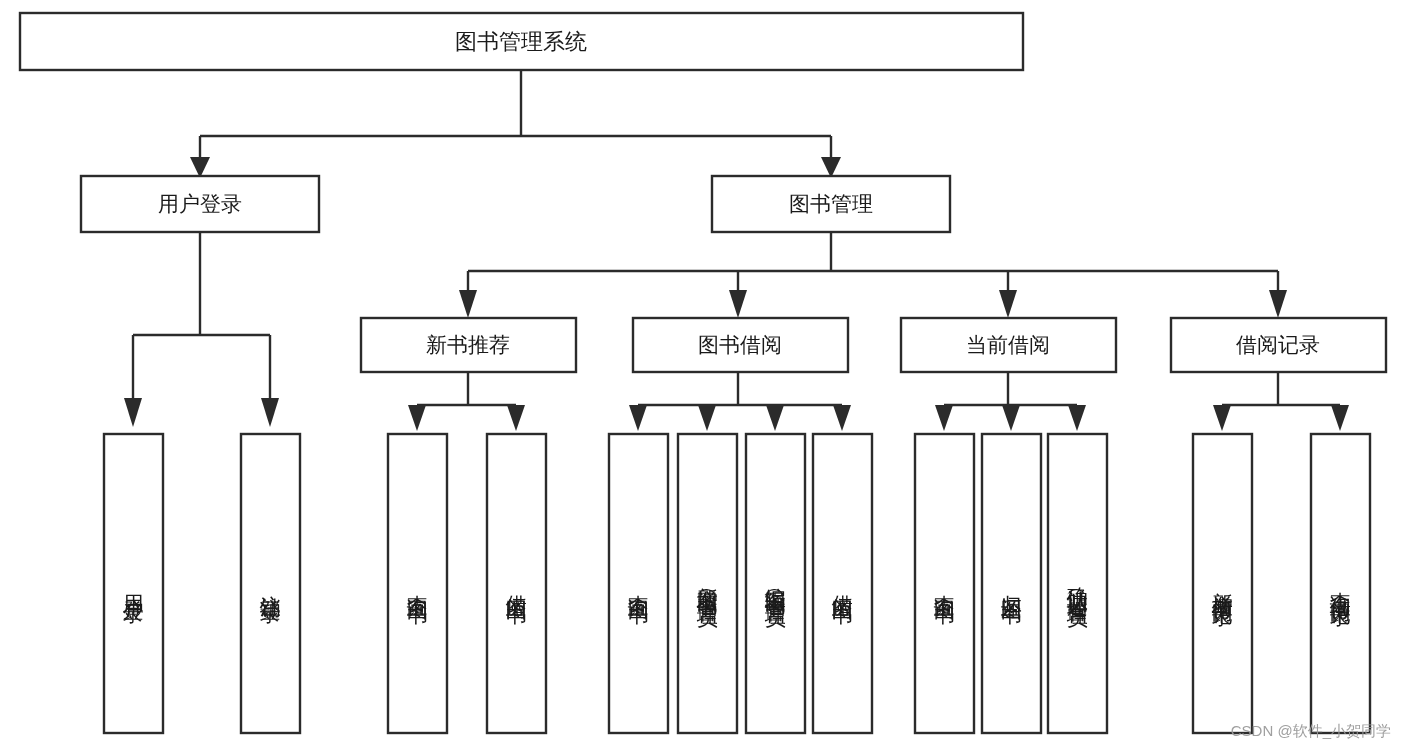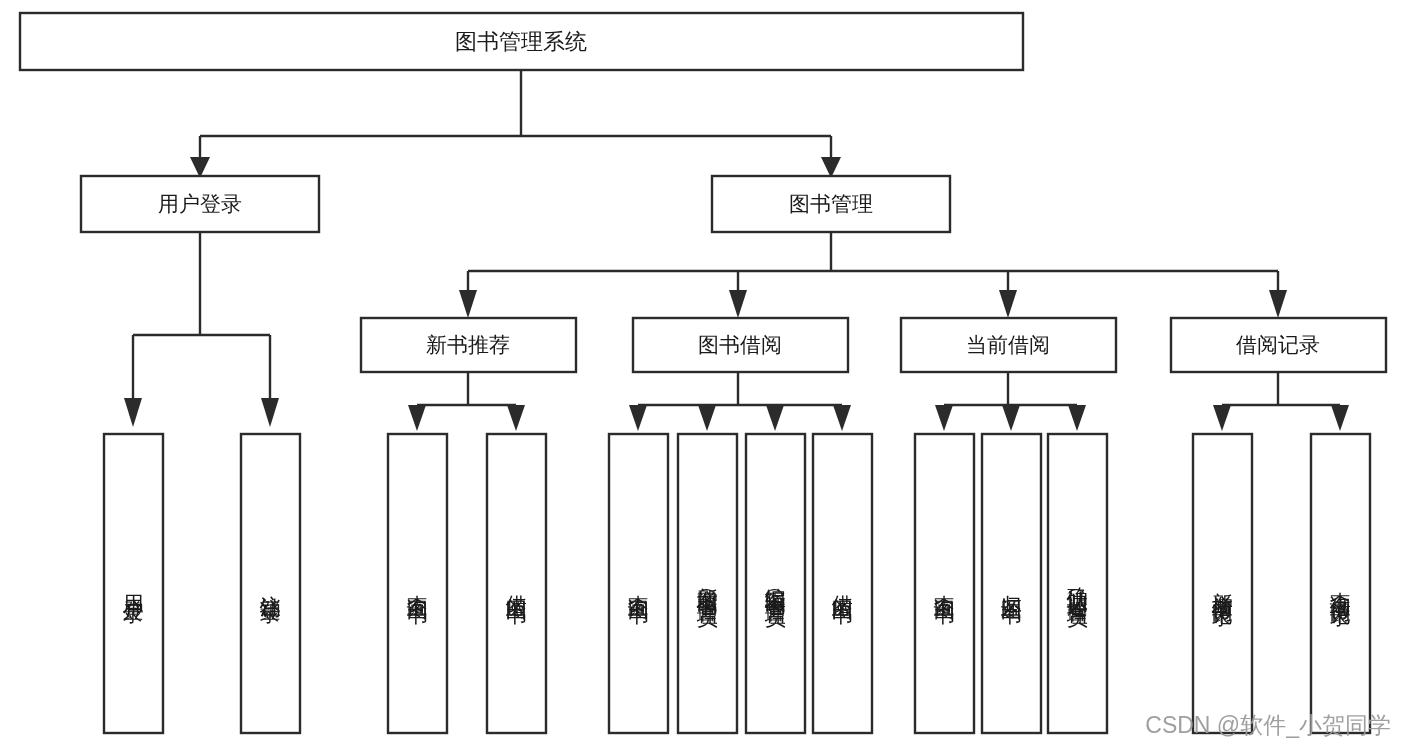--- a/index.html
+++ b/index.html
@@ -67,21 +67,21 @@
     align-items: center;
     justify-content: center;
     white-space: nowrap;
     user-select: none;
   }
   .watermark {
     position: absolute;
     right: 14px;
     bottom: 6px;
     font-family: "Liberation Sans", "DejaVu Sans", sans-serif;
-    font-size: 23px;
+    font-size: 15px;
     color: #9a9a9a;
     opacity: 0.95;
     white-space: nowrap;
     pointer-events: none;
   }
 </style>
 </head>
 <body>
 
 <div id="diagram-root">

